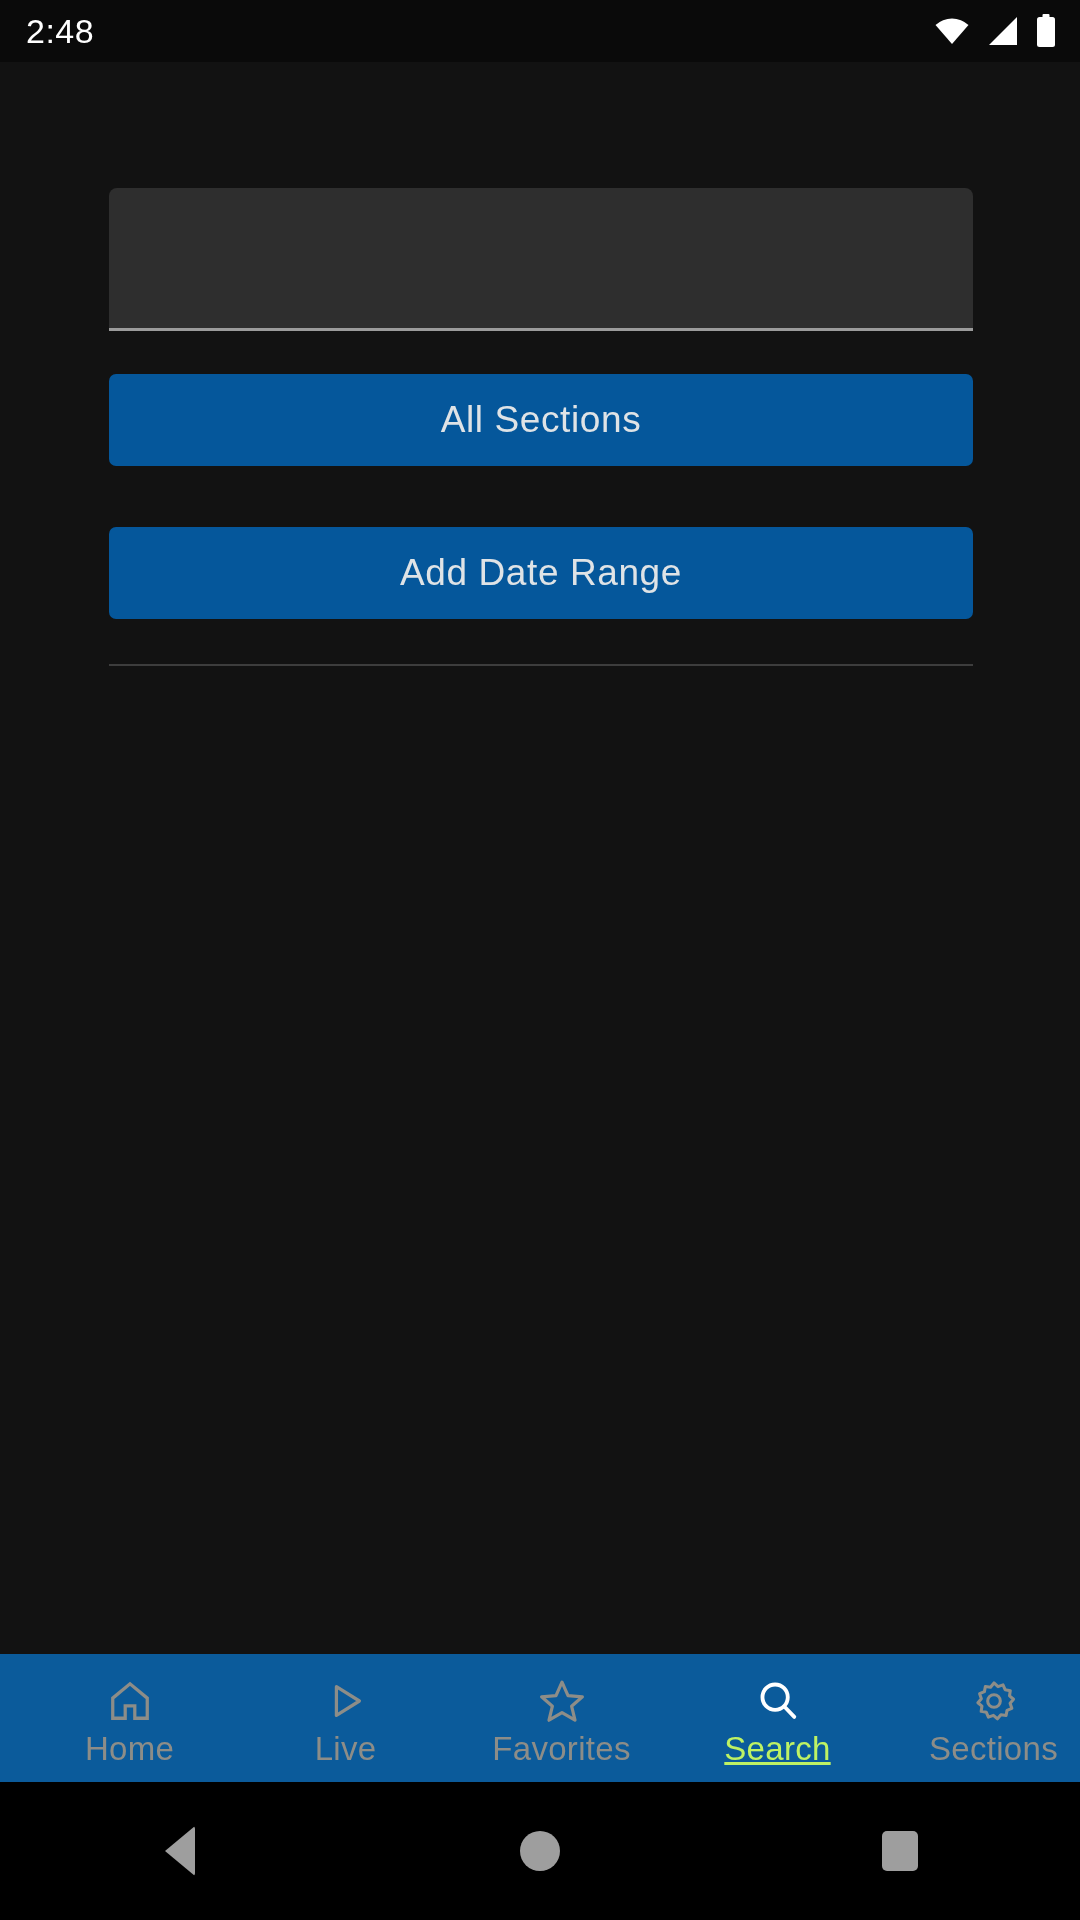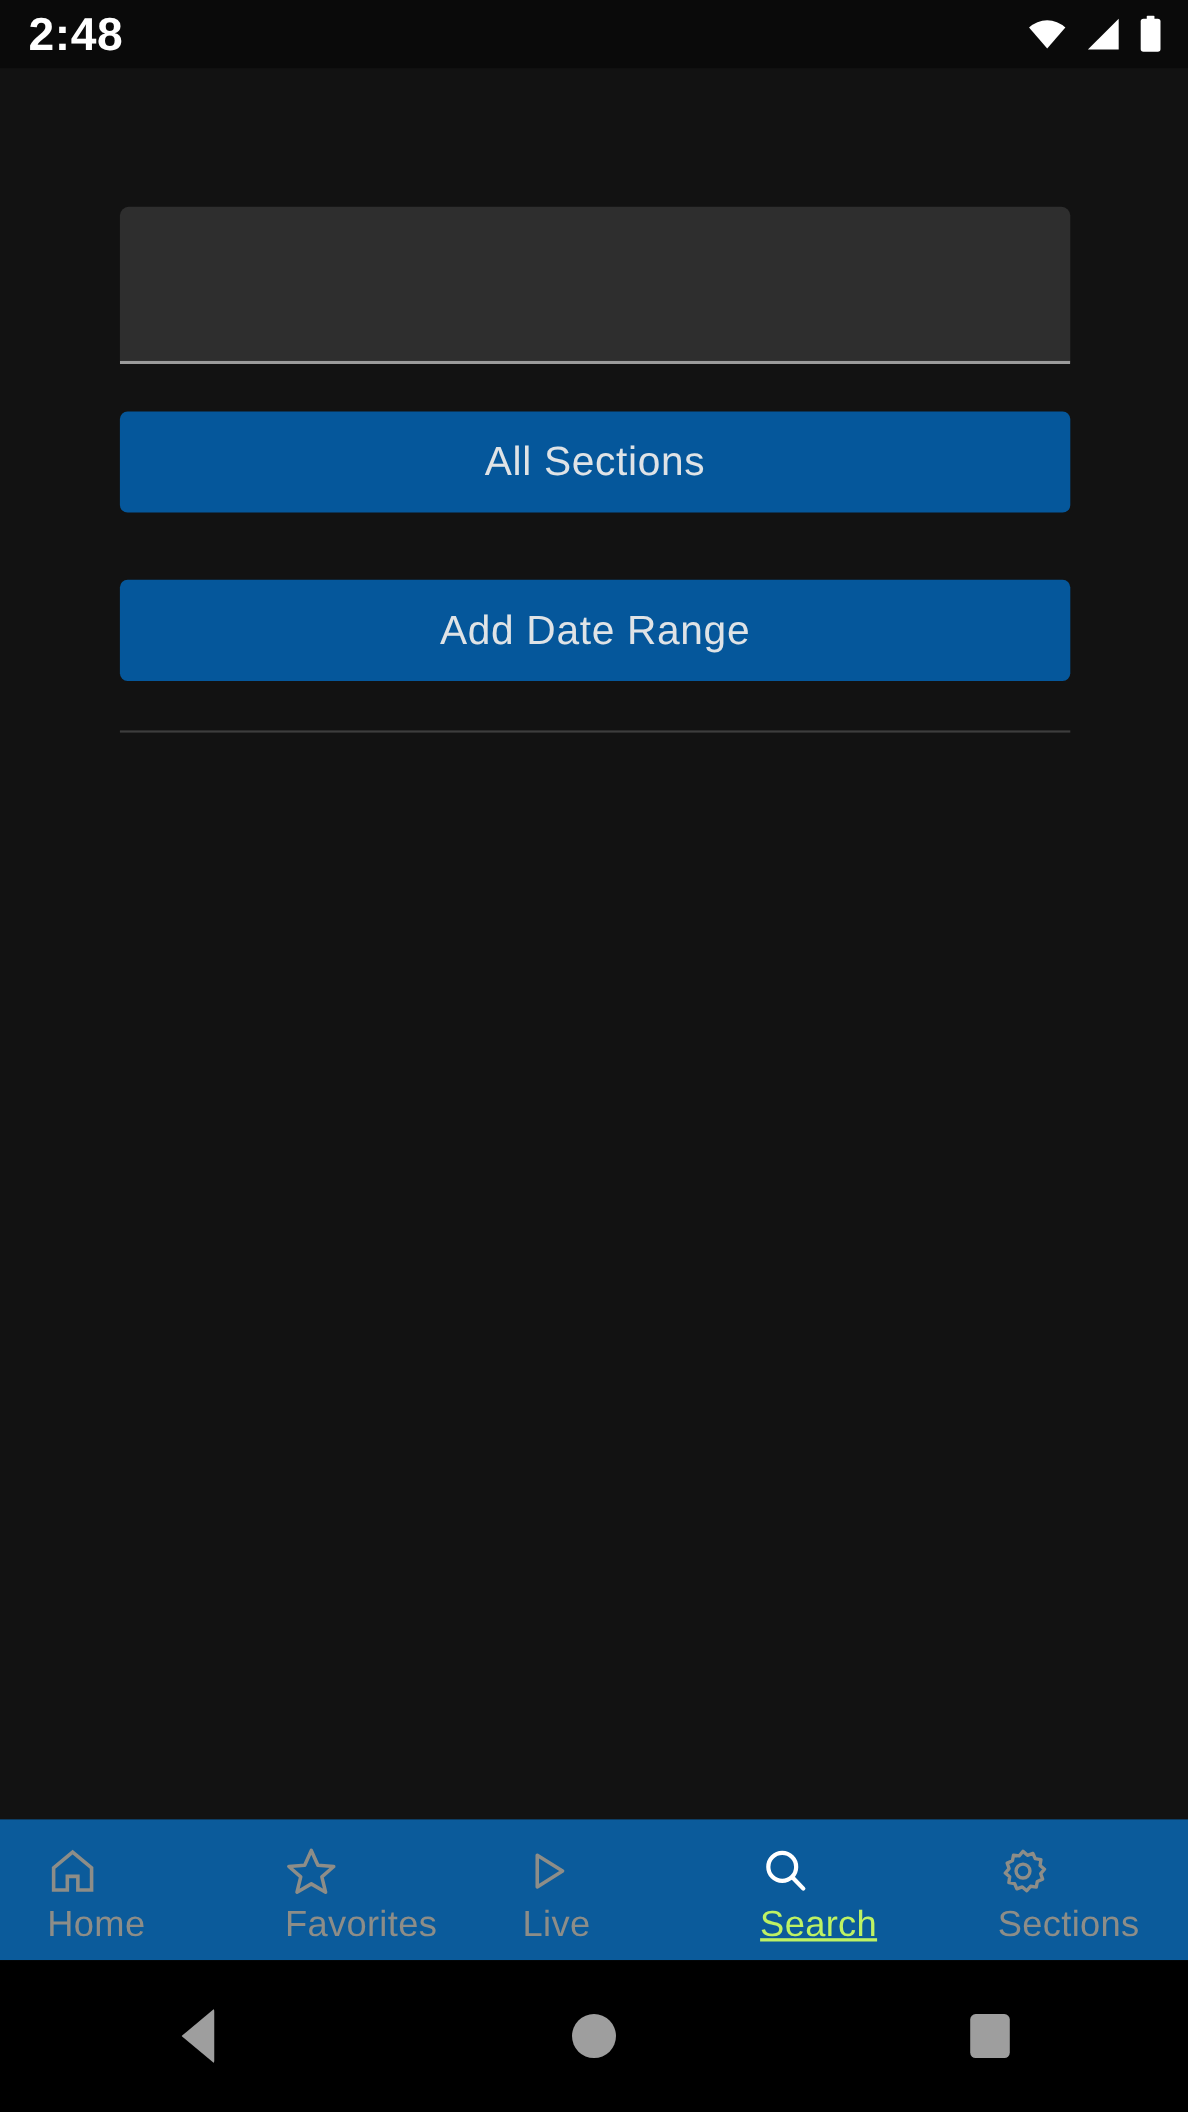--- a/index.html
+++ b/index.html
@@ -26,24 +26,23 @@
     height: 62px;
     background: #0a0a0a;
     display: flex;
     align-items: center;
     justify-content: space-between;
     padding: 0 24px 0 26px;
     box-sizing: border-box;
   }
   #status-clock {
     color: #ffffff;
-    font-size: 42px;
+    font-size: 34px;
     letter-spacing: 0.5px;
     line-height: 1;
-    font-weight: bold;
   }
   #status-icons {
     display: flex;
     align-items: center;
     gap: 17px;
   }
   .status-ico {
     display: block;
   }
 
@@ -120,21 +119,21 @@
     width: 1080px;
     height: 128px;
     background: #0b5b9b;
     display: flex;
     align-items: stretch;
   }
   .tab-item {
     flex: 1;
     display: flex;
     flex-direction: column;
-    align-items: flex-start;
+    align-items: center;
     justify-content: center;
     gap: 8px;
     cursor: pointer;
     padding-top: 6px;
     box-sizing: border-box;
     margin-left: 43px;
   }
   .tab-icon {
     height: 46px;
     display: flex;
@@ -227,34 +226,34 @@
       <span class="tab-icon">
         <svg width="46" height="46" viewBox="0 0 24 24" fill="none" stroke="#8d8d88" stroke-width="1.7">
           <path d="M3 10.5 L12 3 L21 10.5 V21 H14.5 V14.5 H9.5 V21 H3 Z"></path>
         </svg>
       </span>
       <span class="tab-label">Home</span>
     </div>
 
     <div class="tab-item inactive">
       <span class="tab-icon">
+        <svg width="46" height="46" viewBox="0 0 24 24" fill="none" stroke="#8d8d88" stroke-width="1.7" stroke-linejoin="round">
+          <path d="M7 4.5 L19 12 L7 19.5 Z"></path>
+        </svg>
+      </span>
+      <span class="tab-label">Live</span>
+    </div>
+
+    <div class="tab-item inactive">
+      <span class="tab-icon">
         <svg width="48" height="48" viewBox="0 0 24 24" fill="none" stroke="#8d8d88" stroke-width="1.6" stroke-linejoin="round">
           <path d="M12 2.6 L15 9.3 L22.2 9.9 L16.8 14.6 L18.5 21.6 L12 17.8 L5.5 21.6 L7.2 14.6 L1.8 9.9 L9 9.3 Z"></path>
         </svg>
       </span>
       <span class="tab-label">Favorites</span>
-    </div>
-
-    <div class="tab-item inactive">
-      <span class="tab-icon">
-        <svg width="46" height="46" viewBox="0 0 24 24" fill="none" stroke="#8d8d88" stroke-width="1.7" stroke-linejoin="round">
-          <path d="M7 4.5 L19 12 L7 19.5 Z"></path>
-        </svg>
-      </span>
-      <span class="tab-label">Live</span>
     </div>
 
     <div class="tab-item active">
       <span class="tab-icon">
         <svg width="46" height="46" viewBox="0 0 24 24" fill="none" stroke="#ffffff" stroke-width="2" stroke-linecap="round">
           <circle cx="10.5" cy="10" r="6.6"></circle>
           <line x1="15.4" y1="15" x2="20.5" y2="20.3"></line>
         </svg>
       </span>
       <span class="tab-label">Search</span>

